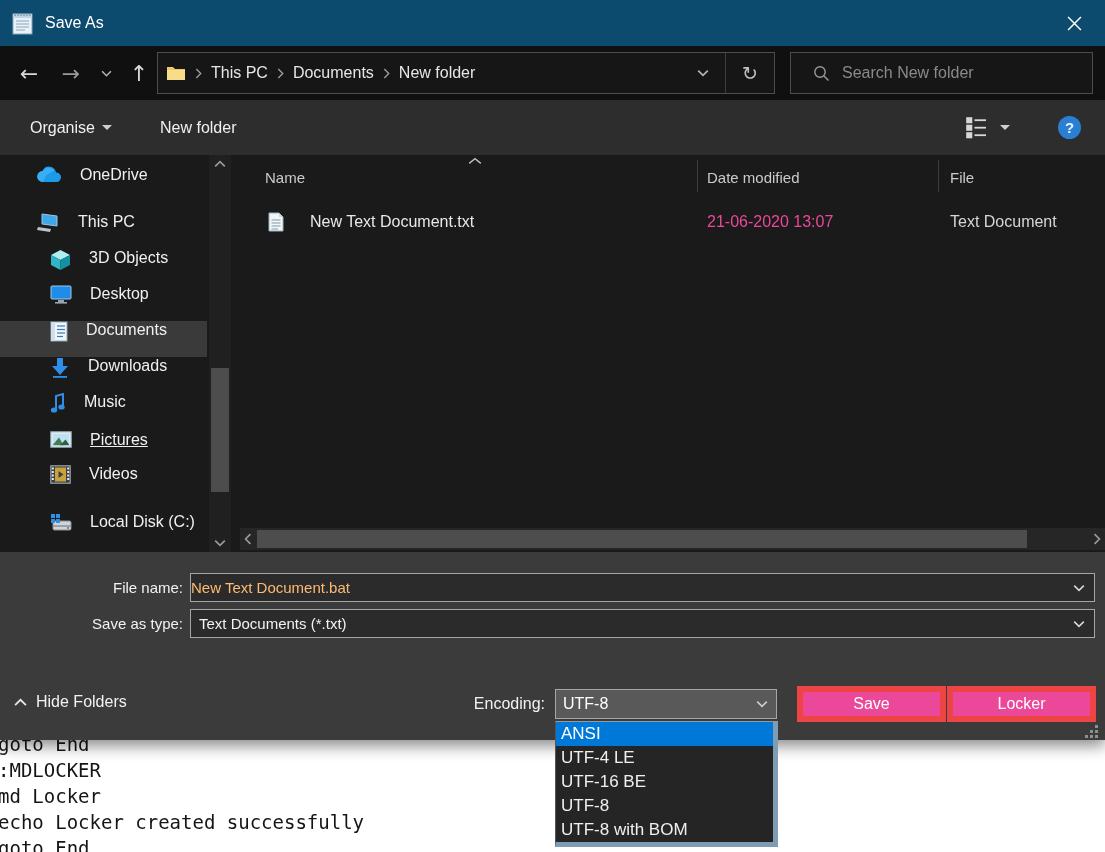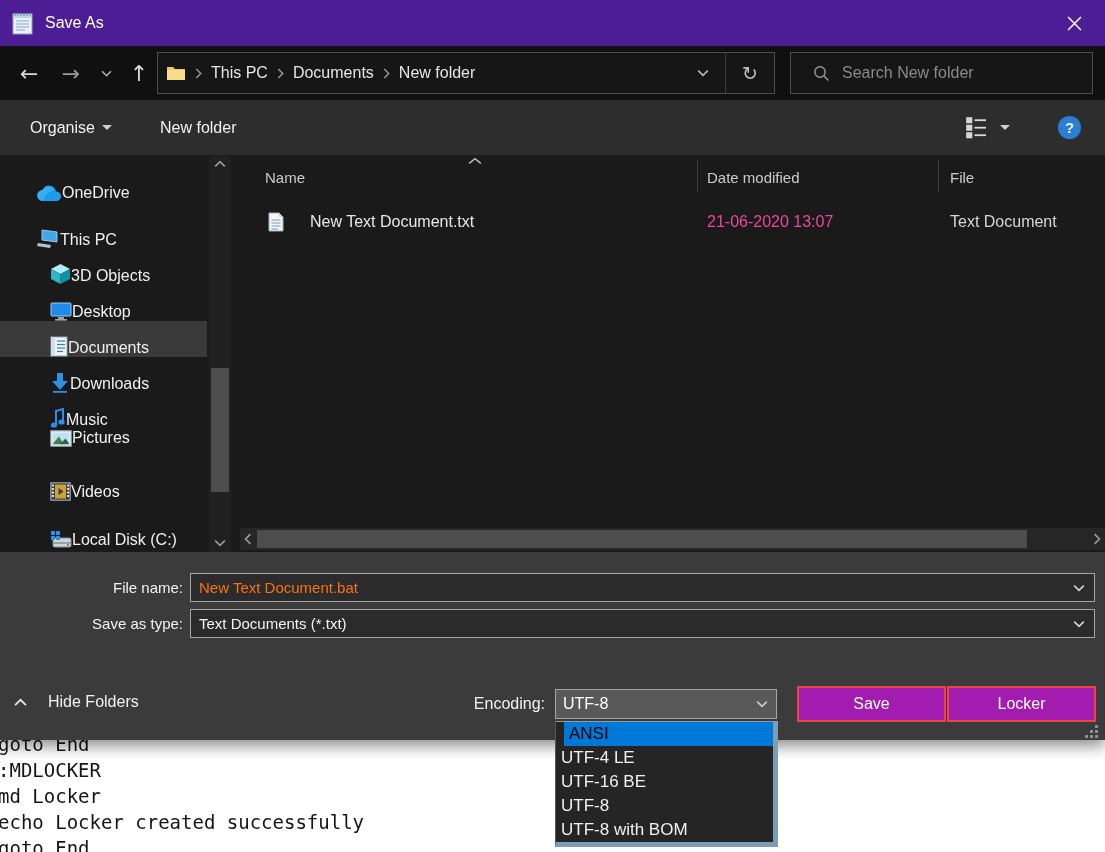--- a/index.html
+++ b/index.html
@@ -7,21 +7,21 @@
   .screen { position:relative; width:1105px; height:852px; overflow:hidden; background:#ffffff; }
 
   
   .notepad-bg { position:absolute; left:0; top:0; width:1105px; height:852px; background:#ffffff; }
   .notepad-lines { position:absolute; left:-2px; top:731px; font-family:"DejaVu Sans Mono", monospace; font-size:19px; line-height:26px; color:#151515; white-space:pre; }
 
   
   .dialog { position:absolute; left:0; top:0; width:1105px; height:740px; background:#1a1a1a; box-shadow:0 6px 14px rgba(0,0,0,0.45); }
 
   
-  .titlebar { position:absolute; left:0; top:0; width:1105px; height:46px; background:#4c1d95; display:flex; align-items:center; }
+  .titlebar { position:absolute; left:0; top:0; width:1105px; height:46px; background:#0c4a6e; display:flex; align-items:center; }
   .titlebar .app-icon { margin-left:10px; width:26px; height:26px; }
   .titlebar .title { margin-left:9px; color:#ffffff; font-size:16px; }
   .close-btn { position:absolute; right:8px; top:0; width:46px; height:46px; display:flex; align-items:center; justify-content:center; color:#fff; }
 
   
   .navbar { position:absolute; left:0; top:46px; width:1105px; height:54px; background:#101010; }
   .nav-btn { position:absolute; top:10px; height:34px; display:flex; align-items:center; justify-content:center; font-size:22px; }
   .addressbar { position:absolute; left:157px; top:6px; width:618px; height:42px; background:#161616; border:1px solid #4d4d4d; display:flex; align-items:center; color:#e6e6e6; font-size:16px; }
   .crumb-sep { color:#9a9a9a; margin:0 9px; display:flex; align-items:center; }
   .crumb { white-space:nowrap; }
@@ -35,21 +35,21 @@
   .toolbar { position:absolute; left:0; top:100px; width:1105px; height:55px; background:#2d2d2d; color:#f0f0f0; font-size:16px; }
   .tb-item { position:absolute; top:0; height:55px; display:flex; align-items:center; gap:7px; }
   .caret-down { width:0; height:0; border-left:5px solid transparent; border-right:5px solid transparent; border-top:5px solid #cfcfcf; display:inline-block; }
   .help-circle { width:23px; height:23px; border-radius:50%; background:#2a7fd4; color:#eaf4ff; font-weight:bold; font-size:15px; display:flex; align-items:center; justify-content:center; }
 
   
   .main { position:absolute; left:0; top:155px; width:1105px; height:397px; background:#1a1a1a; }
 
   
   .sidebar { position:absolute; left:0; top:0; width:240px; height:397px; }
-  .side-item { position:absolute; left:0; width:207px; height:36px; display:flex; align-items:flex-end; gap:0; color:#f0f0f0; font-size:16px; white-space:nowrap; }
+  .side-item { position:absolute; left:0; width:207px; height:36px; display:flex; align-items:flex-start; gap:18px; color:#f0f0f0; font-size:16px; white-space:nowrap; }
   .side-item.lvl0 { padding-left:36px; }
   .side-item.lvl1 { padding-left:50px; }
   .side-item.selected { background:#3a3a3a; }
   .side-item svg { flex:0 0 auto; }
   .v-scroll { position:absolute; left:209px; top:0; width:22px; height:397px; background:#202020; }
   .v-scroll .arr { position:absolute; left:0; width:22px; height:18px; display:flex; align-items:center; justify-content:center; color:#9a9a9a; }
   .v-thumb { position:absolute; left:2px; top:213px; width:18px; height:124px; background:#4d4d4d; }
 
   
   .filelist { position:absolute; left:240px; top:0; width:865px; height:397px; }
@@ -59,37 +59,37 @@
   .file-row { position:absolute; left:0; top:50px; width:865px; height:34px; color:#e8e8e8; font-size:16px; }
   .file-cell { position:absolute; top:0; height:34px; display:flex; align-items:center; gap:26px; }
   .h-scroll { position:absolute; left:0; top:373px; width:865px; height:22px; background:#262626; }
   .h-scroll .arr { position:absolute; top:0; width:16px; height:22px; display:flex; align-items:center; justify-content:center; color:#9a9a9a; }
   .h-thumb { position:absolute; left:17px; top:2px; width:770px; height:18px; background:#4d4d4d; }
 
   
   .bottom-panel { position:absolute; left:0; top:552px; width:1105px; height:188px; background:#3b3b3b; color:#f2f2f2; font-size:15px; }
   .field-label { position:absolute; width:178px; text-align:right; }
   .combo-field { position:absolute; left:190px; width:905px; height:29px; background:#2b2b2b; border:1px solid #a6a6a6; display:flex; align-items:center; }
-  .combo-field input { flex:1; background:transparent; border:none; outline:none; color:#f97316; font-size:15px; padding-left:8px; font-family:"Liberation Sans", sans-serif; }
+  .combo-field input { flex:1; background:transparent; border:none; outline:none; color:#fdba74; font-size:15px; padding-left:0; font-family:"Liberation Sans", sans-serif; }
   .combo-field .val { flex:1; padding-left:8px; }
   .combo-field .chev { width:30px; display:flex; justify-content:center; color:#d8d8d8; }
 
-  .hide-folders { position:absolute; left:14px; top:141px; display:flex; align-items:center; gap:21px; font-size:16px; color:#f2f2f2; }
+  .hide-folders { position:absolute; left:14px; top:141px; display:flex; align-items:center; gap:9px; font-size:16px; color:#f2f2f2; }
   .enc-label { position:absolute; left:400px; top:143px; width:145px; text-align:right; font-size:16px; }
   .enc-combo { position:absolute; left:555px; top:137px; width:222px; height:30px; background:#595959; border:1px solid #a6a6a6; display:flex; align-items:center; color:#fff; font-size:16px; }
   .enc-combo .val { flex:1; padding-left:7px; }
   .enc-combo .chev { width:28px; display:flex; justify-content:center; color:#e0e0e0; }
-  .btn { position:absolute; top:134px; width:149px; height:36px; background:#a21caf; border:2px solid #ef4444; color:#fff; font-size:16px; display:flex; align-items:center; justify-content:center; }
+  .btn { position:absolute; top:134px; width:149px; height:36px; background:#ec4899; border:6px solid #ef4444; color:#fff; font-size:16px; display:flex; align-items:center; justify-content:center; }
   .resize-grip { position:absolute; left:1082px; top:722px; width:16px; height:16px; }
   .resize-grip i { position:absolute; width:3px; height:3px; background:#8f8f8f; }
 
   
   .enc-list { position:absolute; left:555px; top:721px; width:223px; background:#252525; border-top:1px solid #9a9a9a; border-left:1px solid #555; border-right:5px solid #7e9cb4; border-bottom:5px solid #7e9cb4; z-index:5; }
   .enc-opt { height:24px; line-height:24px; color:#f0f0f0; font-size:17px; padding-left:5px; white-space:nowrap; }
-  .enc-opt.hl { background:#0078d7; color:#000000;margin-left:8px; }
+  .enc-opt.hl { background:#0078d7; color:#ffffff; }
 
   .mono-arrow { font-family:"DejaVu Sans", sans-serif; }
 </style>
 </head>
 <body>
 
 <div class="screen">
 
   <div class="notepad-bg">
     <div class="notepad-lines"><span>goto End</span><br><span>:MDLOCKER</span><br><span>md Locker</span><br><span>echo Locker created successfully</span><br><span>goto End</span></div>
@@ -270,21 +270,21 @@
           <span>Downloads</span>
         </div>
         <div class="side-item lvl1" style="top:238px;">
           <svg width="16" height="21" viewBox="0 0 16 21">
             <path d="M6 16 V3 l7 -2 v12" fill="none" stroke="#2f8fe8" stroke-width="2"></path>
             <ellipse cx="4" cy="17" rx="3.2" ry="2.6" fill="#2f8fe8"></ellipse>
             <ellipse cx="11.5" cy="14" rx="3.2" ry="2.6" fill="#2f8fe8"></ellipse>
           </svg>
           <span>Music</span>
         </div>
-        <div class="side-item lvl1" style="top:256px;">
+        <div class="side-item lvl1" style="top:276px;text-decoration:underline;">
           <svg width="22" height="17" viewBox="0 0 22 17">
             <rect x="0.8" y="0.8" width="20.4" height="15.4" fill="#f5f8fa" stroke="#8fa6b4" stroke-width="1.2"></rect>
             <rect x="2.5" y="2.5" width="17" height="11.8" fill="#bfe0f2"></rect>
             <polygon points="2.5,14.3 9,6.5 13.5,14.3" fill="#3f7f4f"></polygon>
             <polygon points="10,14.3 15.5,8.5 19.5,14.3" fill="#2f5f3f"></polygon>
           </svg>
           <span>Pictures</span>
         </div>
         <div class="side-item lvl1" style="top:310px;">
           <svg width="21" height="19" viewBox="0 0 21 19">

